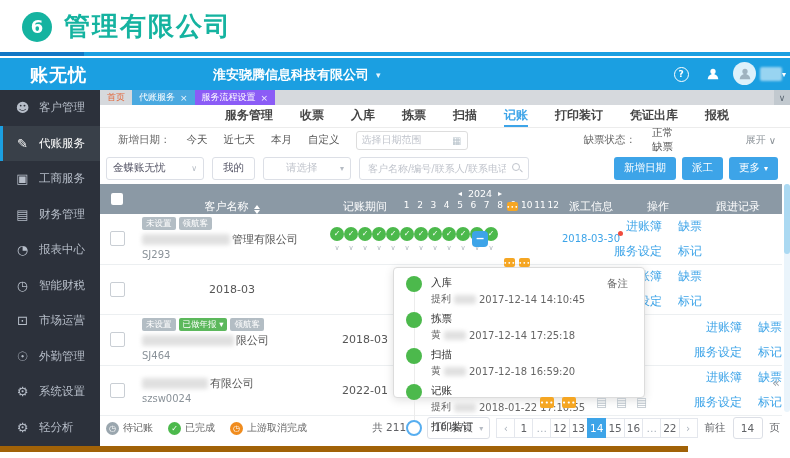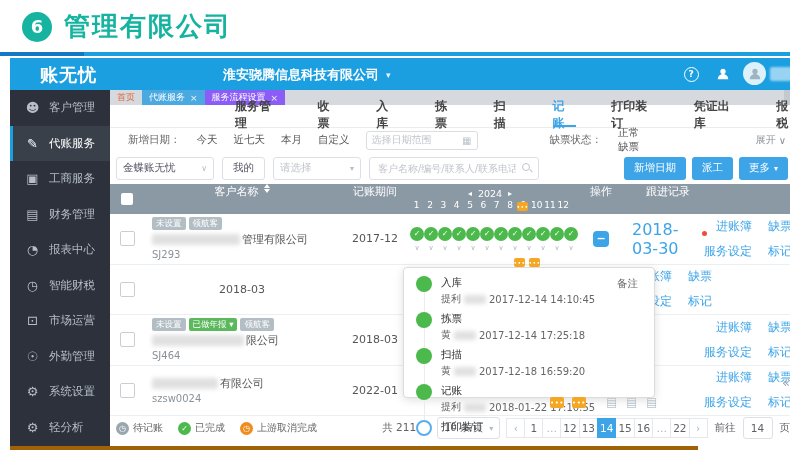--- a/index.html
+++ b/index.html
@@ -6,21 +6,21 @@
   .stage{position:relative;width:790px;height:458px;background:#fff;overflow:hidden;
          font-family:"DejaVu Sans","Liberation Sans",sans-serif;font-size:11px;color:#555;}
   
   .title-row{position:absolute;left:22px;top:9px;display:flex;align-items:center;gap:12px;}
   .badge{width:30px;height:30px;border-radius:50%;background:#15b3a0;color:#fff;
          display:flex;align-items:center;justify-content:center;font-size:18px;font-weight:bold;}
   .page-title{color:#15b3a0;font-size:26px;font-weight:600;letter-spacing:2px;}
   .divider{position:absolute;left:0;top:52px;width:790px;height:4px;background:#1b9fe1;}
   .divider .seg{position:absolute;left:0;top:0;width:84px;height:4px;background:#1277c5;}
   
-  .frame{position:absolute;left:10px;top:58px;width:688px;height:388px;background:#fff;border-bottom:4px solid #a16207;}
+  .frame{position:absolute;left:0;top:58px;width:688px;height:388px;background:#fff;border-bottom:6px solid #a16207;}
   
   .topbar{position:absolute;left:0;top:0;width:790px;height:32px;background:#1b9fe1;color:#fff;}
   .logo{position:absolute;left:30px;top:5px;font-size:18px;font-weight:bold;letter-spacing:1px;}
   .company{position:absolute;left:213px;top:8px;font-size:13px;font-weight:bold;display:flex;gap:7px;align-items:center;}
   .company .caret{font-size:9px;opacity:.9;}
   .tb-ico{position:absolute;top:7px;width:18px;height:18px;display:flex;align-items:center;justify-content:center;}
   .q-circle{border:1.5px solid #fff;border-radius:50%;width:13px;height:13px;font-size:9px;font-weight:bold;
             display:flex;align-items:center;justify-content:center;}
   .avatar{position:absolute;top:4px;width:23px;height:23px;border-radius:50%;background:rgba(255,255,255,.85);
           display:flex;align-items:center;justify-content:center;}
@@ -52,21 +52,21 @@
   .menu-item.active{color:#3da4e8;border-bottom-color:#3da4e8;}
   
   .filter1{position:absolute;left:0;top:23px;width:690px;height:24px;display:flex;align-items:center;
            padding-left:18px;box-sizing:border-box;font-size:10.5px;color:#555;}
   .filter1 .lbl{color:#666;}
   .f-opt{margin-right:16px;cursor:pointer;}
   .date-box{width:112px;height:19px;border:1px solid #ddd;border-radius:3px;display:flex;align-items:center;
             padding:0 5px;color:#c0c4cc;font-size:10px;gap:4px;box-sizing:border-box;background:#fff;}
   .date-box .ph{flex:1;overflow:hidden;white-space:nowrap;}
   .cal{color:#b9c4cc;font-size:10px;}
-  .lack{margin-left:72px;}
+  .lack{margin-left:116px;}
   .expand{margin-left:auto;margin-right:14px;color:#8a9197;font-size:10px;display:flex;gap:3px;align-items:center;cursor:pointer;}
   
   .filter2{position:absolute;left:0;top:47px;width:690px;height:32px;display:flex;align-items:center;gap:8px;
            padding-left:6px;box-sizing:border-box;}
   .selbox{height:23px;border:1px solid #dcdfe6;border-radius:3px;background:#fff;display:flex;align-items:center;
           justify-content:space-between;padding:0 6px;font-size:10.5px;color:#556;box-sizing:border-box;cursor:pointer;}
   .selbox .vcaret{color:#b6bcc4;font-size:8px;margin-left:5px;}
   .btn-plain{height:23px;border:1px solid #dcdfe6;border-radius:3px;background:#fff;color:#556;font-size:10.5px;
              display:flex;align-items:center;padding:0 10px;box-sizing:border-box;cursor:pointer;}
   .searchbox{height:23px;width:170px;border:1px solid #dcdfe6;border-radius:3px;background:#fff;display:flex;
@@ -74,21 +74,21 @@
   .searchbox input{border:none;outline:none;flex:1;font-size:10px;color:#555;width:100%;
                    font-family:"DejaVu Sans","Liberation Sans",sans-serif;}
   .searchbox input::placeholder{color:#c0c4cc;}
   .r-btns{margin-left:auto;display:flex;gap:6px;padding-right:12px;}
   .btn-blue{height:23px;background:#3da4e8;color:#fff;border-radius:3px;font-size:10.5px;display:flex;
             align-items:center;padding:0 10px;gap:4px;cursor:pointer;}
   .btn-blue .vcaret{font-size:8px;}
   
   .thead,.trow{display:grid;grid-template-columns:34px 196px 70px 160px 62px 72px 88px;}
   .thead{position:absolute;left:0;top:79px;width:682px;height:30px;background:#8b99a5;color:#fff;font-size:11px;}
-  .hc{display:flex;align-items:flex-start;justify-content:center;gap:5px;}
+  .hc{display:flex;align-items:flex-end;justify-content:center;gap:5px;}
   .hc .sort{display:flex;flex-direction:column;gap:1px;}
   .tri-up{width:0;height:0;border-left:3.5px solid transparent;border-right:3.5px solid transparent;border-bottom:4px solid #fff;}
   .tri-dn{width:0;height:0;border-left:3.5px solid transparent;border-right:3.5px solid transparent;border-top:4px solid #fff;}
   .h-cb{width:12px;height:12px;background:#fff;border-radius:2px;margin:auto;}
   .months-h{display:flex;flex-direction:column;justify-content:center;gap:1px;}
   .yearline{display:flex;align-items:center;justify-content:center;gap:6px;font-size:9.5px;}
   .yearline .arr{font-size:8px;cursor:pointer;}
   .mgrid{display:grid;grid-template-columns:repeat(12,1fr);text-align:center;font-size:9px;}
   .tbody{position:absolute;left:0;top:109px;width:682px;}
   .trow{height:49.5px;border-bottom:1px solid #eceff1;}
@@ -103,21 +103,21 @@
   .blur{display:inline-block;height:11px;background:#e0e0e0;border-radius:2px;filter:blur(2px);}
   .b1{width:88px;} .b2{width:84px;} .b3{width:92px;} .b4{width:66px;} .bp{width:22px;height:9px;}
   .code{font-size:10px;color:#8a9299;}
   .checkgrid{display:grid;grid-template-columns:repeat(12,1fr);align-items:center;width:100%;}
   .ckcol{display:flex;flex-direction:column;align-items:center;gap:5px;}
   .ck{width:14px;height:14px;border-radius:50%;background:#4cb94c;color:#fff;font-size:8px;font-weight:bold;
       display:flex;align-items:center;justify-content:center;}
   .ckv{color:#b0b8bf;font-size:7px;line-height:5px;}
   .dispatch-ico{width:16px;height:16px;border-radius:4px;background:#3da4e8;color:#fff;font-size:11px;font-weight:bold;
                 display:flex;align-items:center;justify-content:center;cursor:pointer;}
-  .follow{color:#3da4e8;font-size:16px;position:relative;cursor:pointer;}
+  .follow{color:#3da4e8;font-size:10px;position:relative;cursor:pointer;}
   .ops{display:grid;grid-template-columns:auto auto;gap:8px 16px;justify-content:center;align-content:center;
        font-size:12px;color:#3da4e8;text-align:right;}
   .ops span{cursor:pointer;white-space:nowrap;}
   
   .popup{position:absolute;left:293px;top:162px;width:252px;height:131px;background:#fff;border:1px solid #dcdcdc;
          border-radius:4px;box-shadow:0 2px 10px rgba(0,0,0,.13);z-index:5;padding:8px 12px;box-sizing:border-box;}
   .remark{position:absolute;right:16px;top:9px;font-size:10.5px;color:#666;}
   .steps{position:relative;display:flex;flex-direction:column;gap:6px;}
   .steps::before{content:"";position:absolute;left:8px;top:10px;bottom:12px;width:1px;background:#ececec;}
   .step{display:flex;gap:9px;position:relative;}
@@ -268,21 +268,21 @@
           <div class="side-item">
             <span class="g">⚙</span>
             <span>轻分析</span>
           </div>
         </div>
     </div>
 
     <div class="main">
 
       <div class="menu">
-        <div style="display:flex;gap:35px;">
+        <div style="display:flex;gap:27px;">
 
             <div class="menu-item">服务管理</div>
 
             <div class="menu-item">收票</div>
 
             <div class="menu-item">入库</div>
 
             <div class="menu-item">拣票</div>
 
             <div class="menu-item">扫描</div>
@@ -322,21 +322,21 @@
         </div>
       </div>
 
       <div class="filter2">
         <div class="selbox" style="width:98px;">
           <span>金蝶账无忧</span>
           <span class="vcaret">∨</span>
         </div>
         <div class="btn-plain">我的</div>
         <div class="selbox" style="width:88px;">
-          <span style="color:#c0c4cc;">请选择</span>
+          <span style="color:#c0c4cc;margin-left:16px;">请选择</span>
           <span class="vcaret">▾</span>
         </div>
         <div class="searchbox">
           <input placeholder="客户名称/编号/联系人/联系电话" style="">
           <span class="mag"></span>
         </div>
         <div class="r-btns">
           <div class="btn-blue">新增日期</div>
           <div class="btn-blue">派工</div>
           <div class="btn-blue">
@@ -373,20 +373,21 @@
               <span>5</span>
               <span>6</span>
               <span>7</span>
               <span>8</span>
               <span>9</span>
               <span>10</span>
               <span>11</span>
               <span>12</span>
             </div>
         </div>
+        <div class="hc">派工信息</div>
         <div class="hc">操作</div>
         <div class="hc">跟进记录</div>
       </div>
 
       <div class="tbody">
 
         <div class="trow">
           <div class="cell">
               <div class="cb"></div>
             </div>
@@ -395,21 +396,20 @@
 
             <span class="tag gray">未设置</span>
                 <span class="tag gray">领航客</span>
               </div>
             <div class="nameline">
                 <span class="blur b1"></span>
               <span>管理有限公司</span>
               </div>
             <div class="code">SJ293</div>
           </div>
-          <div class="cell">2017-12</div>
           <div class="cell">
             <div class="checkgrid">
 
                 <span class="ckcol">
                   <span class="ck">✓</span>
                   <span class="ckv">∨</span>
                 </span>
 
                 <span class="ckcol">
                   <span class="ck">✓</span>

